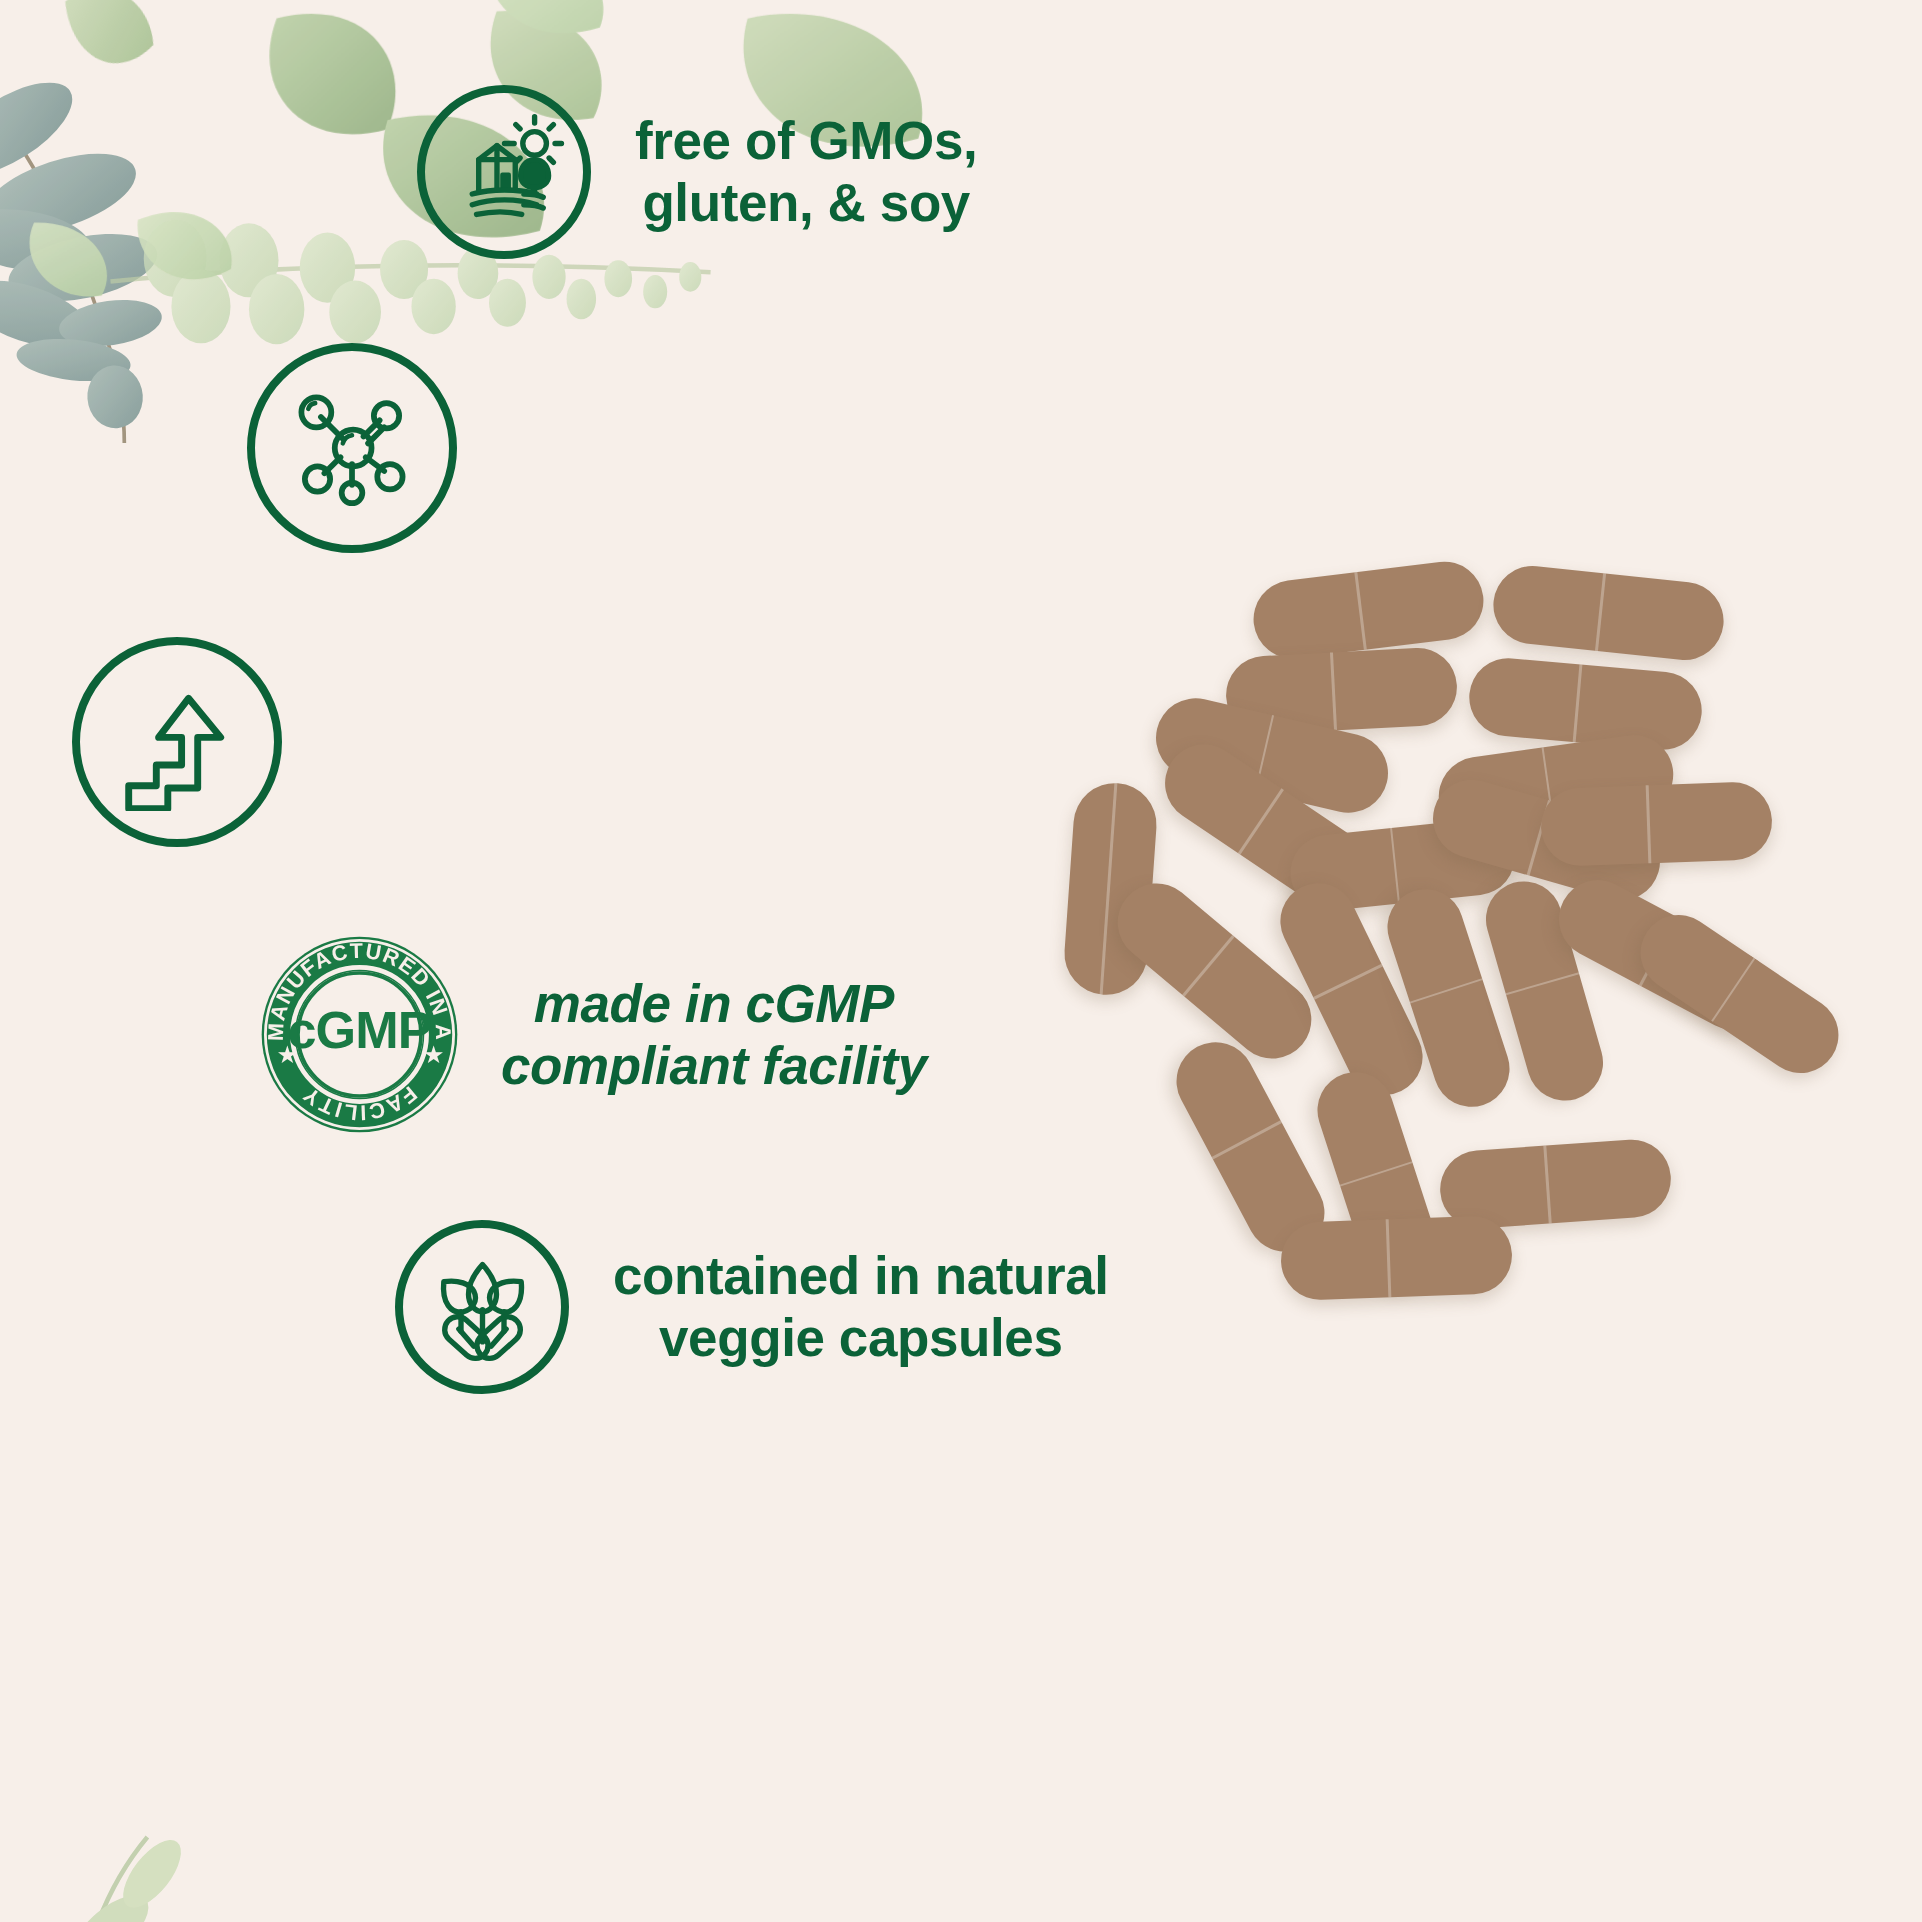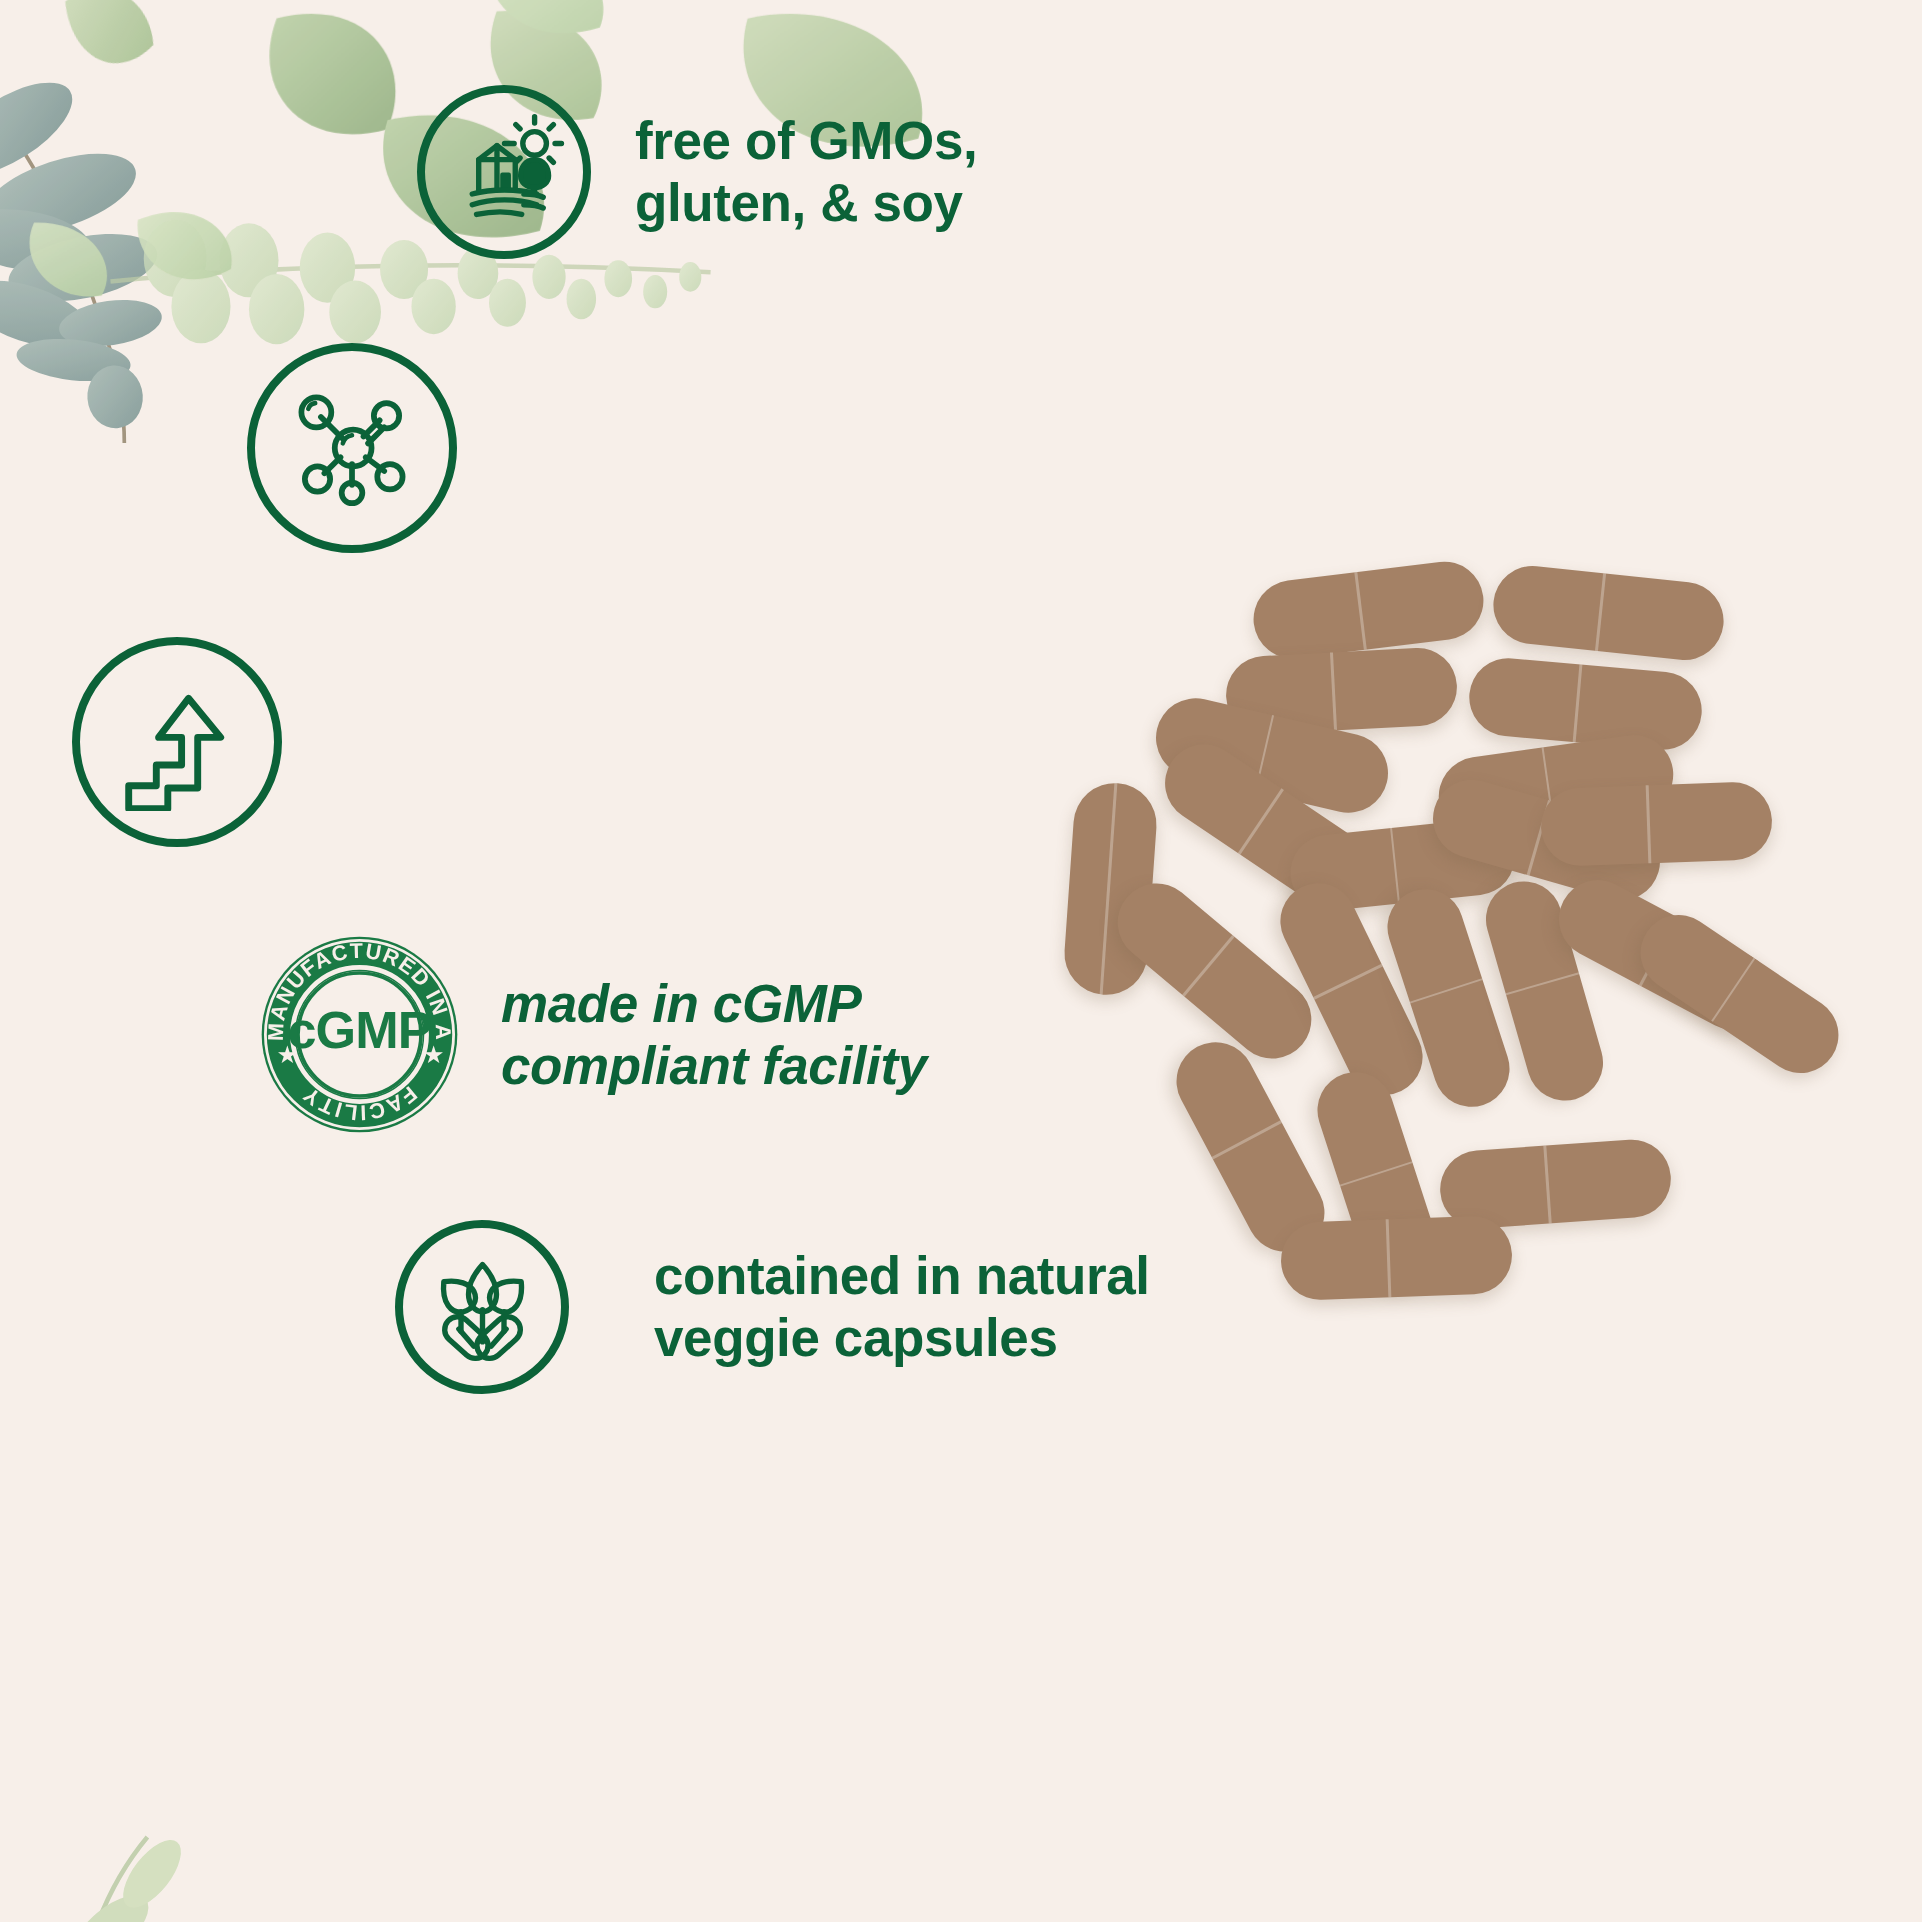--- a/index.html
+++ b/index.html
@@ -24,38 +24,39 @@
     display:flex;align-items:center;justify-content:center;
     background:transparent;
   }
   .feature-text{
     color:#0b6238;
     font-weight:bold;
     line-height:1.17;
     letter-spacing:-0.4px;
     white-space:pre-line;
     user-select:none;
+    text-align:center;
   }
 
   #row-gmo{left:417px;top:85px;}
   #row-gmo .icon-circle{width:174px;height:174px;}
   #row-gmo .feature-text{font-size:53px;margin-left:44px;}
 
   #row-ingredients{left:247px;top:343px;}
   #row-ingredients .icon-circle{width:210px;height:210px;}
   #row-ingredients .feature-text{font-size:53px;margin-left:39px;}
 
   #row-nad{left:72px;top:637px;}
   #row-nad .icon-circle{width:210px;height:210px;}
   #row-nad .feature-text{font-size:53px;margin-left:32px;}
 
   #row-cgmp{left:257px;top:932px;}
   #row-cgmp .feature-text{font-size:53px;margin-left:39px;font-style:italic;}
 
-  #row-capsules{left:395px;top:1220px;gap:41px;}
+  #row-capsules{left:395px;top:1220px;}
   #row-capsules .icon-circle{width:174px;height:174px;}
   #row-capsules .feature-text{font-size:53px;margin-left:44px;}
 
   
   .badge-wrap{width:205px;height:205px;flex:0 0 auto;position:relative;}
 
   
   #capsule-pile{position:absolute;left:1052px;top:554px;width:738px;height:794px;}
   .capsule{
     position:absolute;

